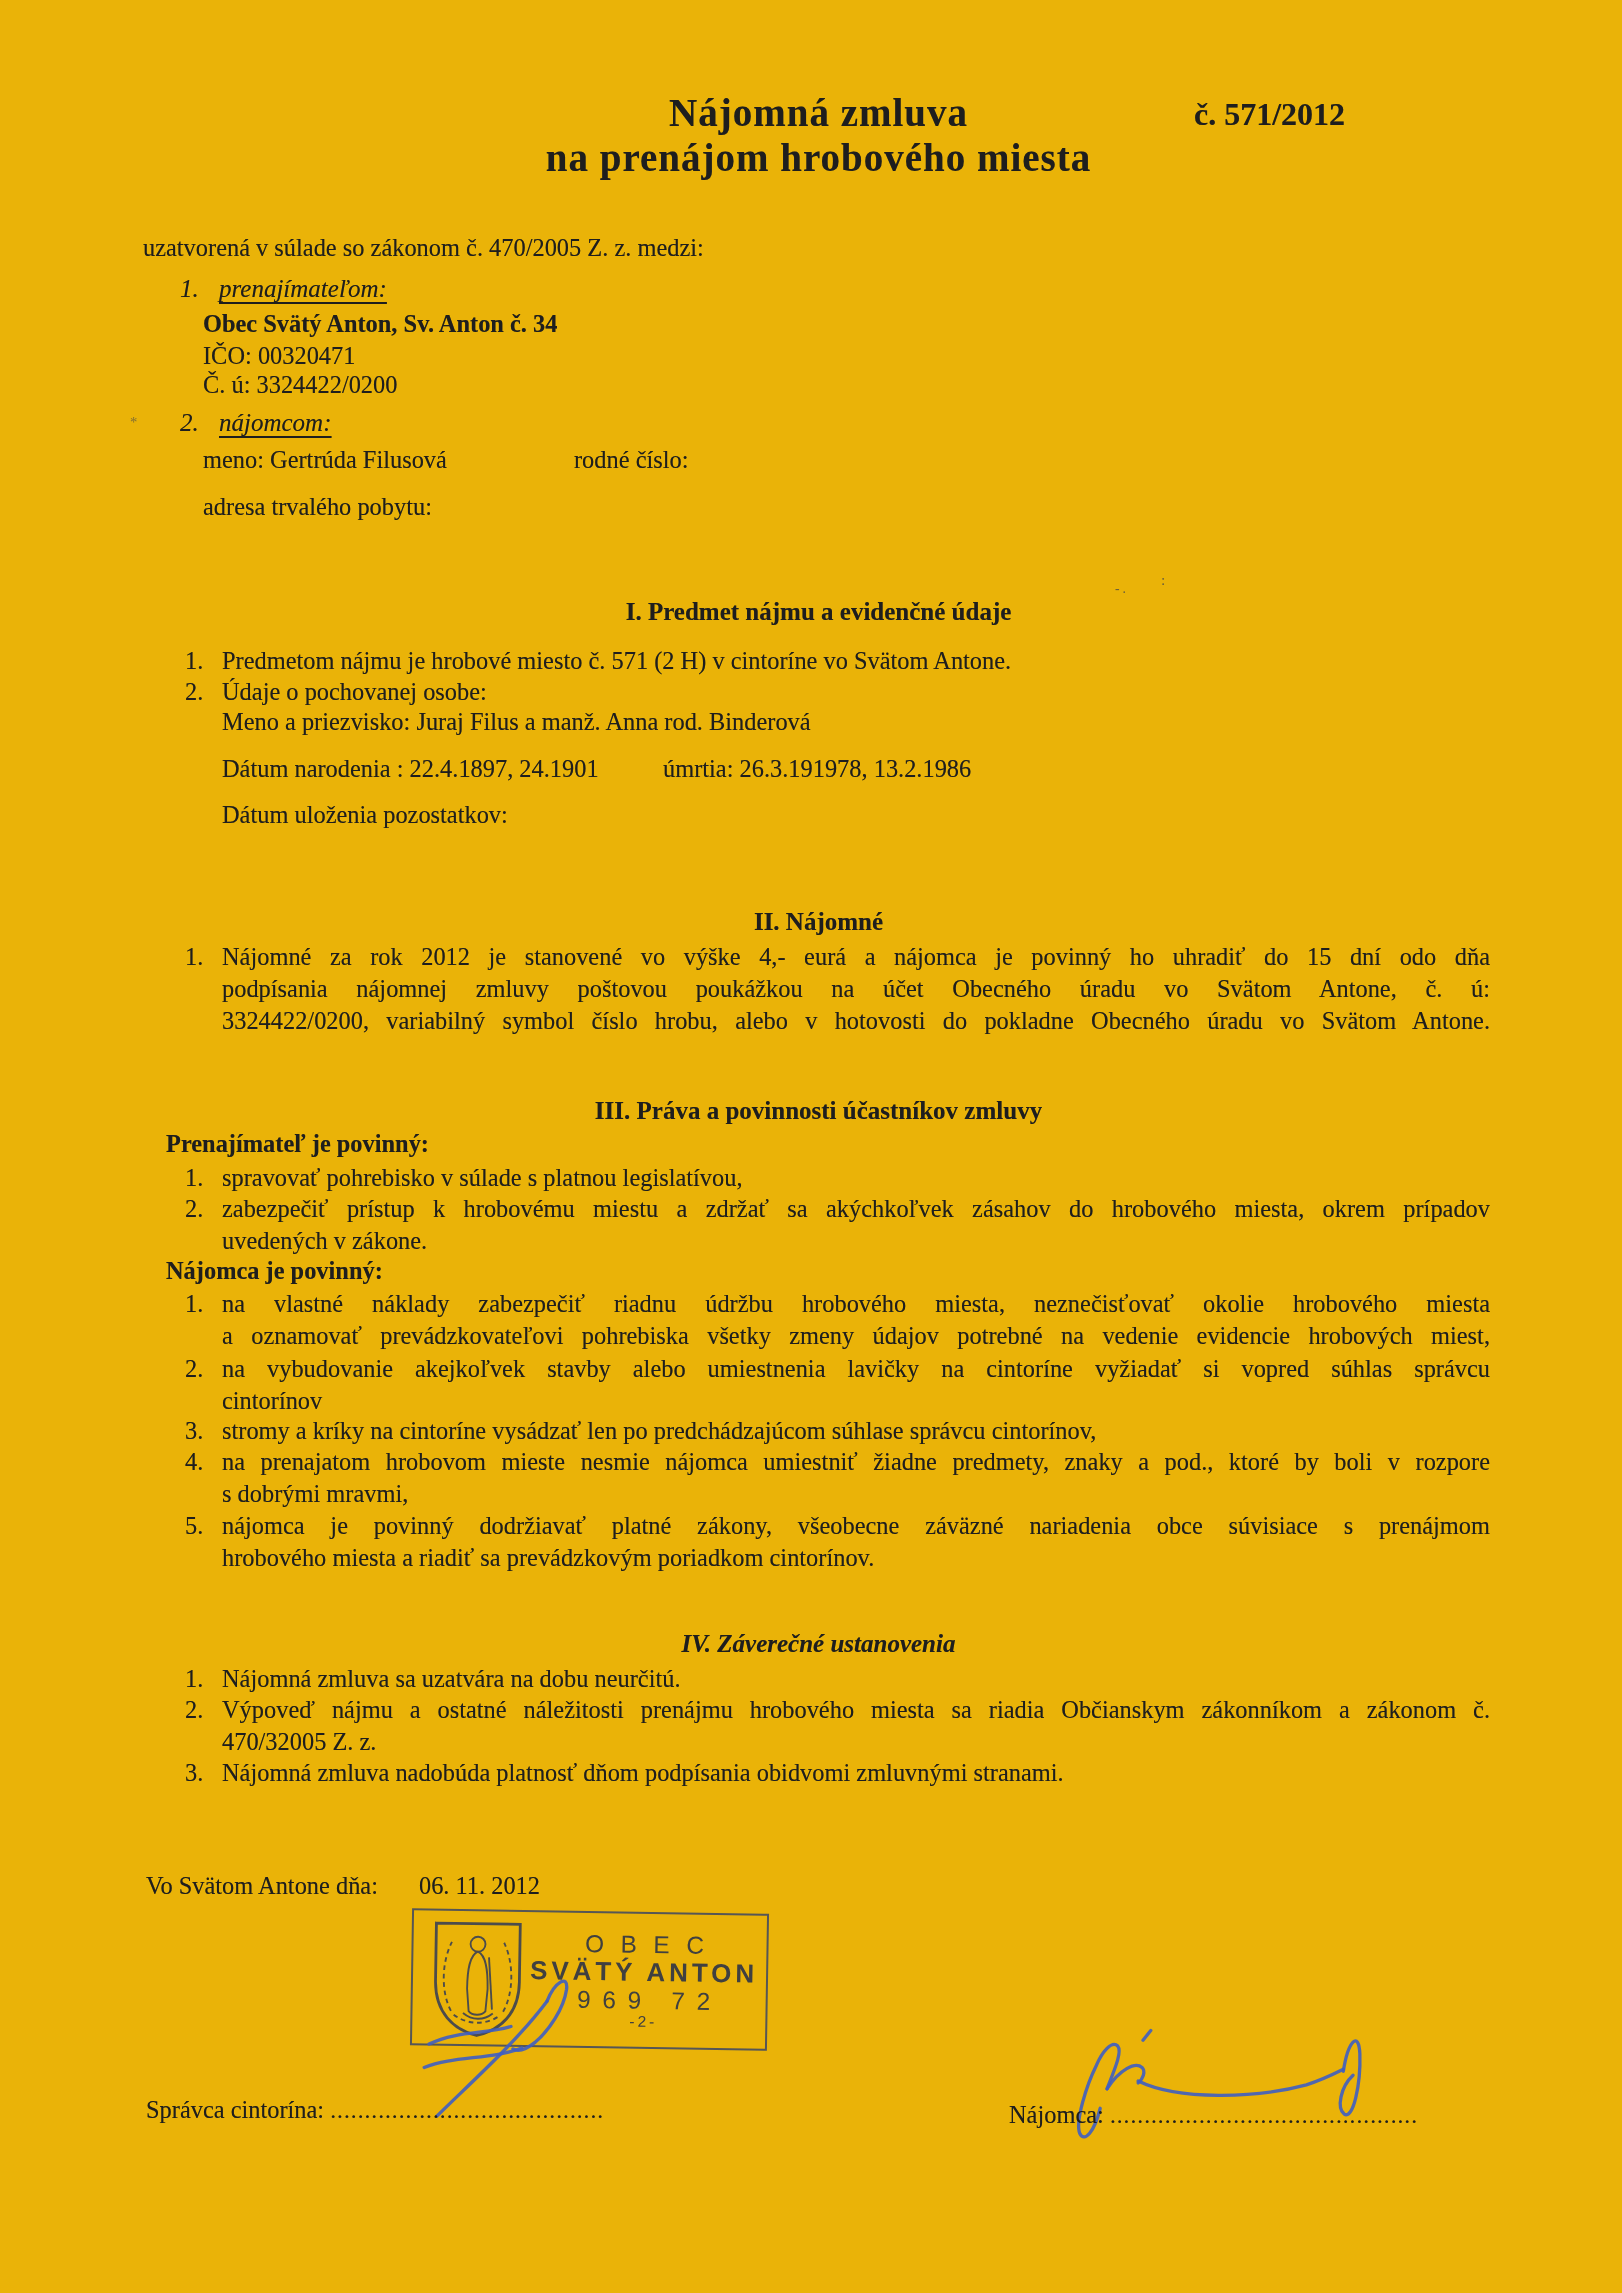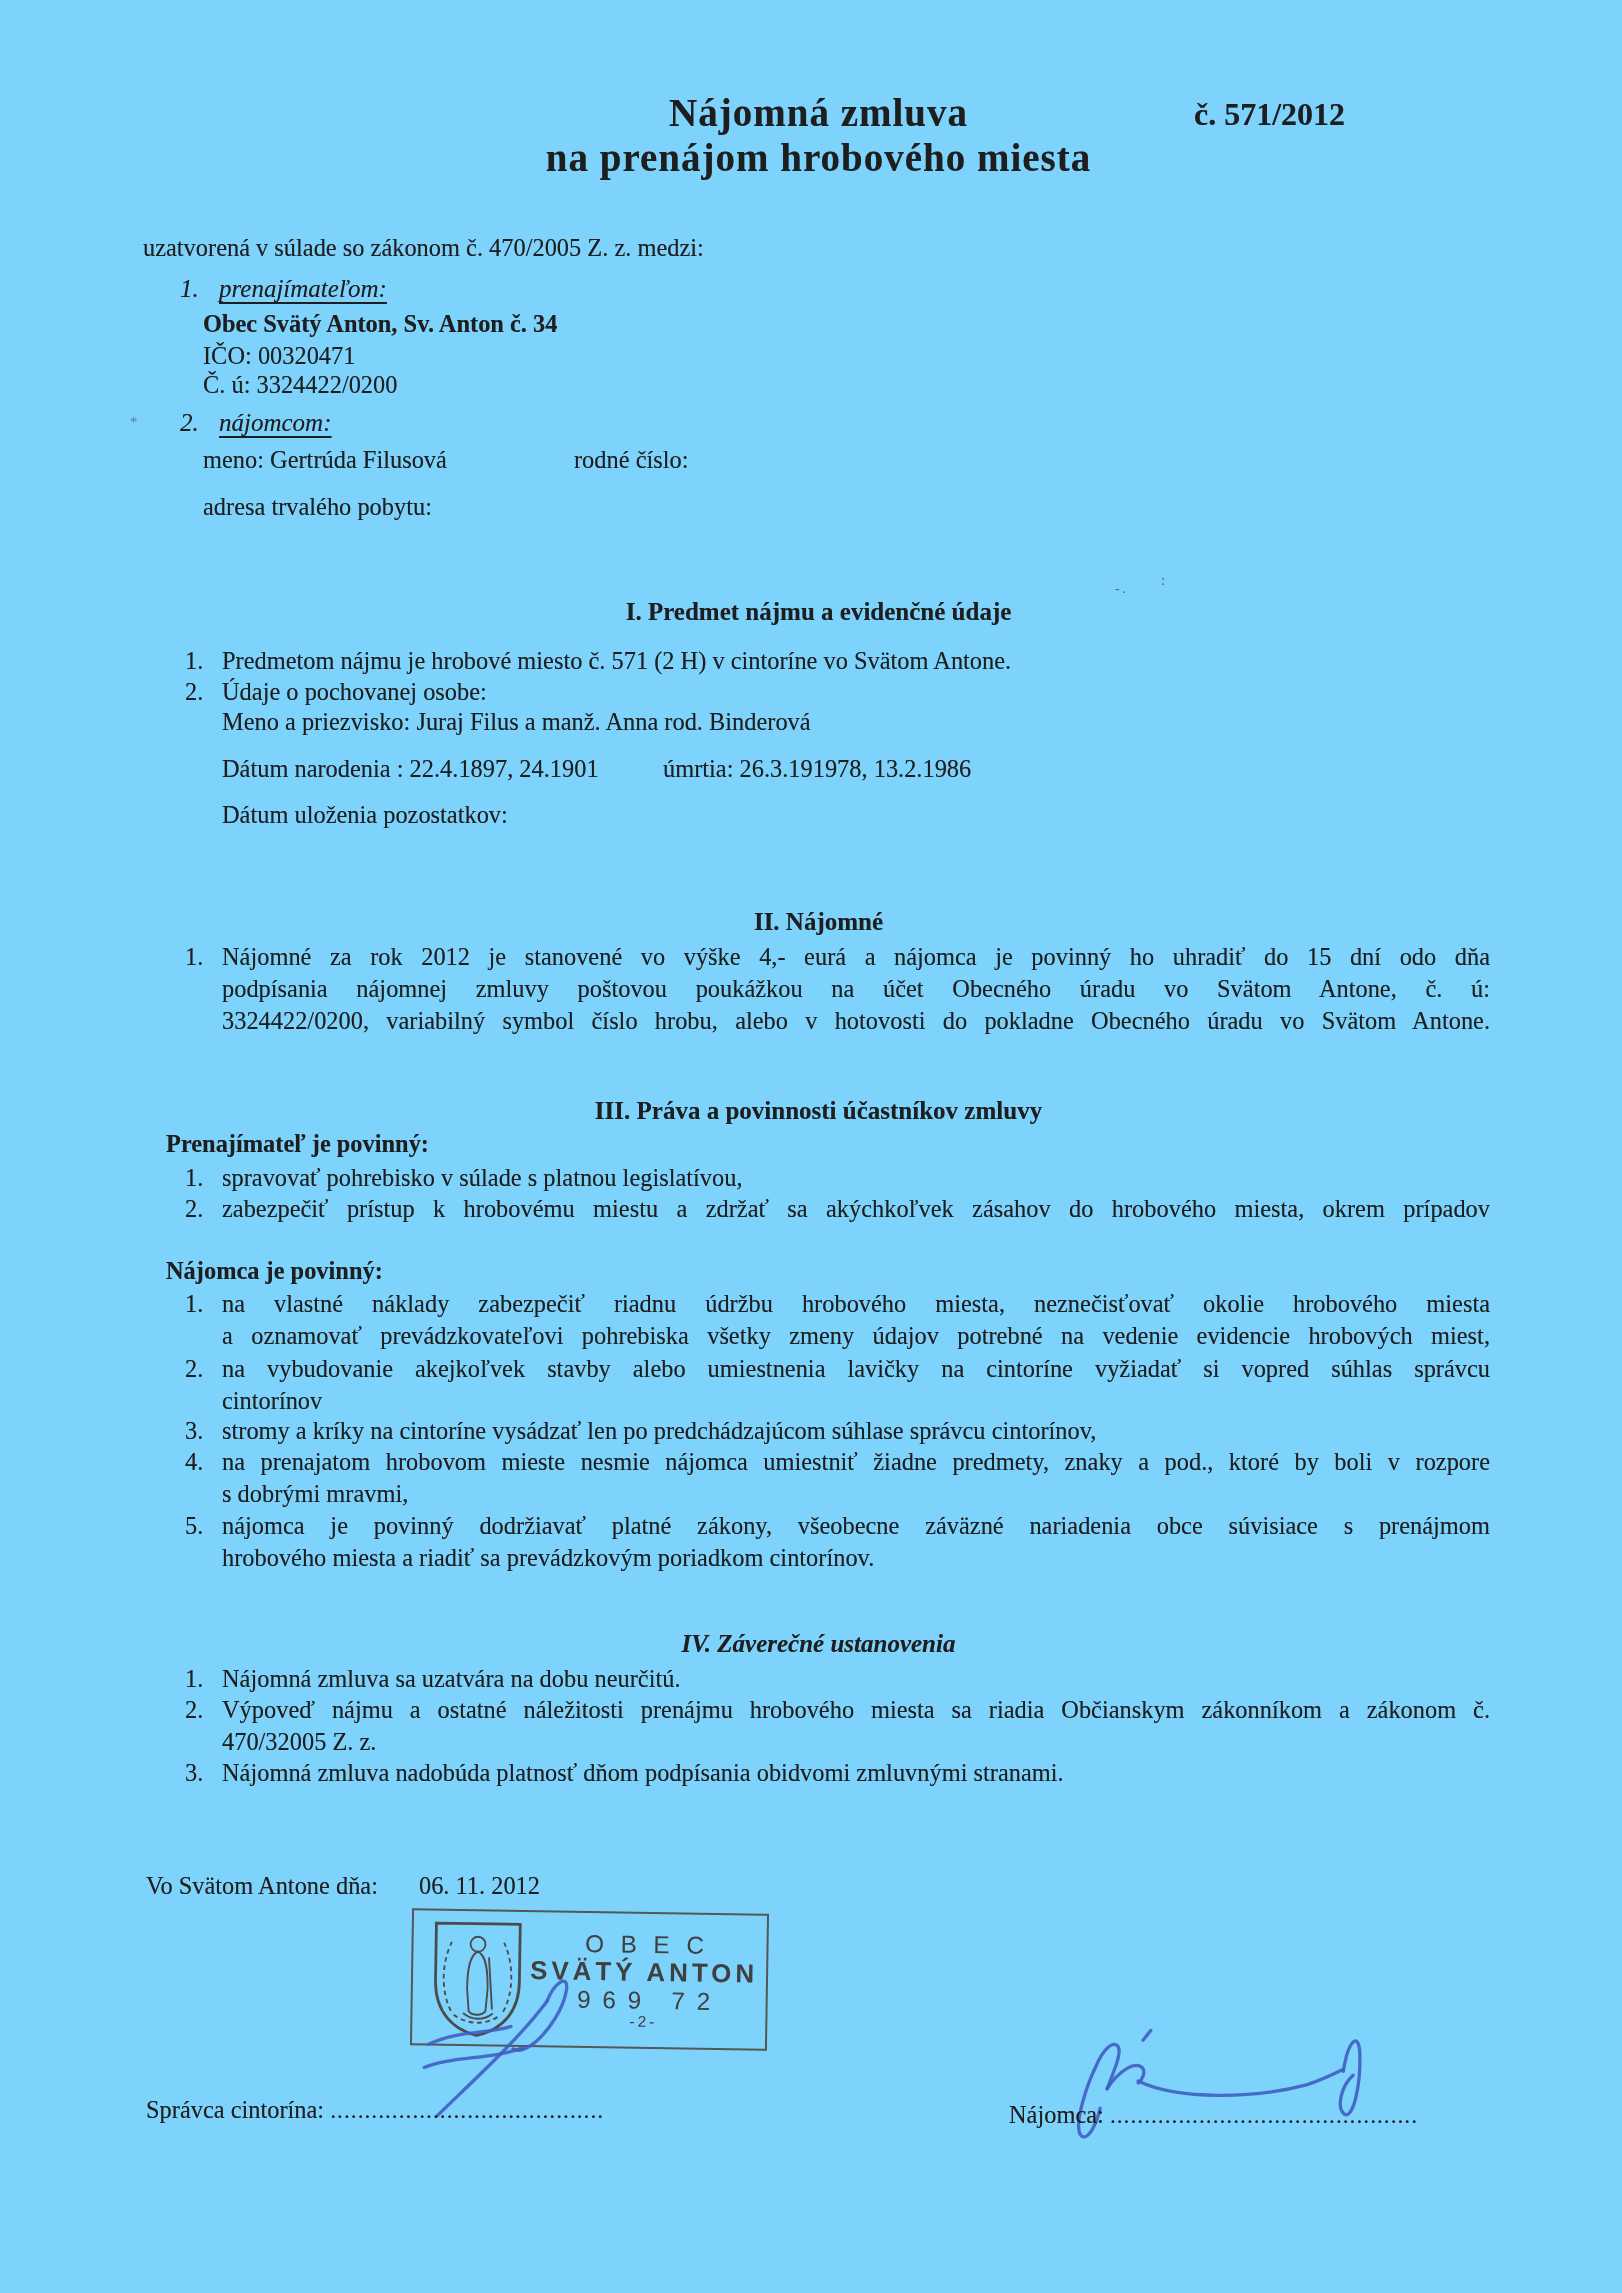--- a/index.html
+++ b/index.html
@@ -1,16 +1,16 @@
 <!DOCTYPE html>
 <html><head>
 <meta charset="utf-8">
 <style>
   html,body{margin:0;padding:0;background:#fdfdfb;}
-  .doc{position:relative;width:1623px;height:2294px;background:#7dd3fc;overflow:hidden;
+  .doc{position:relative;width:1623px;height:2294px;background:#eab308;overflow:hidden;
        color:#1e1e1e;font-family:"Liberation Serif",serif;
        text-shadow:0 0 0.6px rgba(30,30,30,.45);}
   .abs{position:absolute;}
 
   .title-wrap{left:143px;top:90px;width:1351px;text-align:center;}
   .title{font-size:39px;font-weight:bold;line-height:45px;letter-spacing:1px;}
   .doc-number{left:1194px;top:96px;font-size:32px;font-weight:bold;}
 
   .body-t{font-size:24.4px;}
   .intro{left:143px;top:234px;font-size:24.4px;}
@@ -117,21 +117,21 @@
     <span class="num">1.</span><span class="itxt"><span style="display:block" class="jl">Nájomné za rok 2012 je stanovené vo výške 4,- eurá a nájomca je povinný ho uhradiť do 15 dní odo dňa</span><span style="display:block" class="jl">podpísania nájomnej zmluvy poštovou poukážkou na účet Obecného úradu vo Svätom Antone, č. ú:</span><span style="display:block" class="jl">3324422/0200, variabilný symbol číslo hrobu, alebo v hotovosti do pokladne Obecného úradu vo Svätom Antone.</span></span>
   </div>
 
   <div class="abs sec-title" style="top:1097px;">III. Práva a povinnosti účastníkov zmluvy</div>
   <div class="abs sub-head" style="top:1130px;">Prenajímateľ je povinný:</div>
 
   <div class="abs li" style="top:1162px;">
     <span class="num">1.</span><span class="itxt ll">spravovať pohrebisko v súlade s platnou legislatívou,</span>
   </div>
   <div class="abs li" style="top:1193px;">
-    <span class="num">2.</span><span class="itxt"><span style="display:block" class="jl">zabezpečiť prístup k hrobovému miestu a zdržať sa akýchkoľvek zásahov do hrobového miesta, okrem prípadov</span></span>
+    <span class="num">2.</span><span class="itxt"><span style="display:block" class="jl">zabezpečiť prístup k hrobovému miestu a zdržať sa akýchkoľvek zásahov do hrobového miesta, okrem prípadov</span><span style="display:block" class="ll">uvedených v zákone.</span></span>
   </div>
 
   <div class="abs sub-head" style="top:1257px;">Nájomca je povinný:</div>
 
   <div class="abs li" style="top:1288px;">
     <span class="num">1.</span><span class="itxt"><span style="display:block" class="jl">na vlastné náklady zabezpečiť riadnu údržbu hrobového miesta, neznečisťovať okolie hrobového miesta</span><span style="display:block" class="jl">a oznamovať prevádzkovateľovi pohrebiska všetky zmeny údajov potrebné na vedenie evidencie hrobových miest,</span></span>
   </div>
   <div class="abs li" style="top:1353px;">
     <span class="num">2.</span><span class="itxt"><span style="display:block" class="jl">na vybudovanie akejkoľvek stavby alebo umiestnenia lavičky na cintoríne vyžiadať si vopred súhlas správcu</span><span style="display:block" class="ll">cintorínov</span></span>
   </div>

